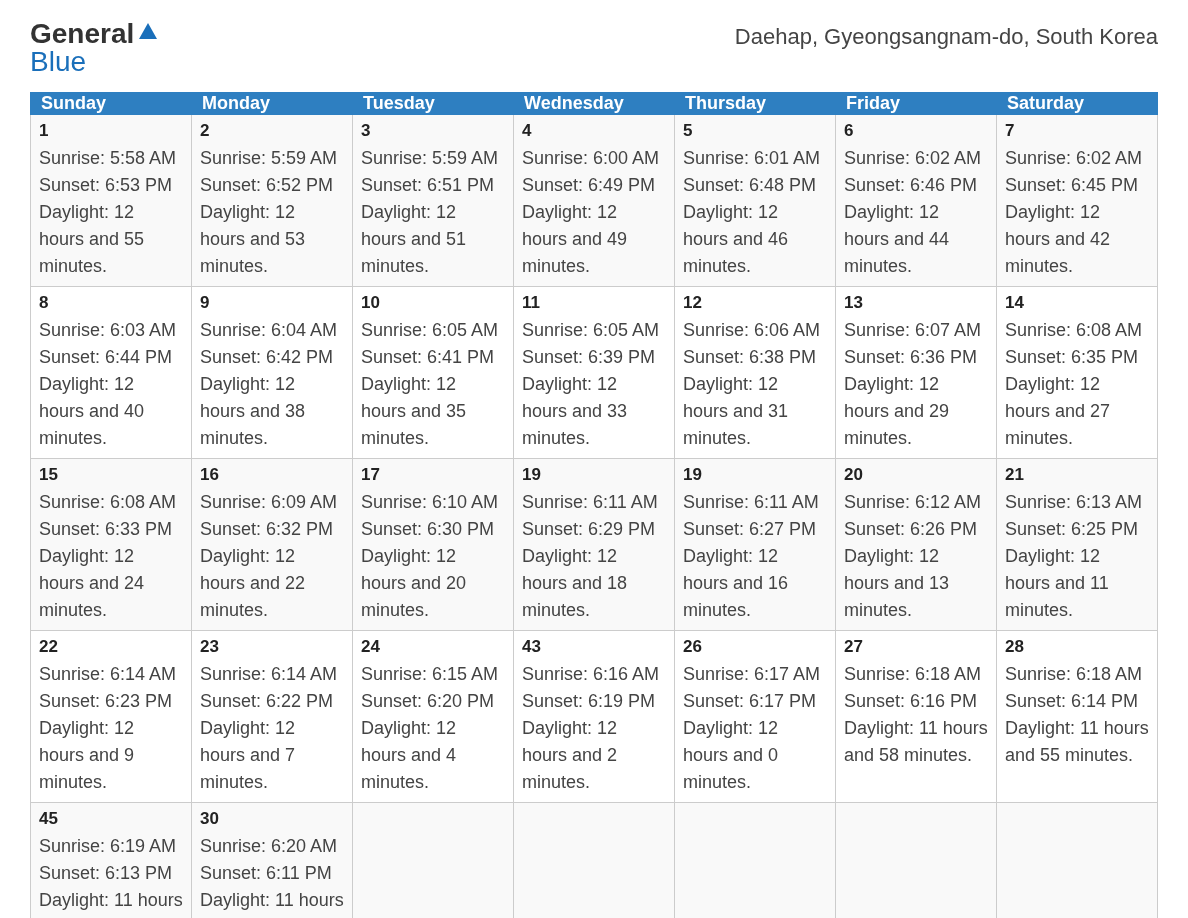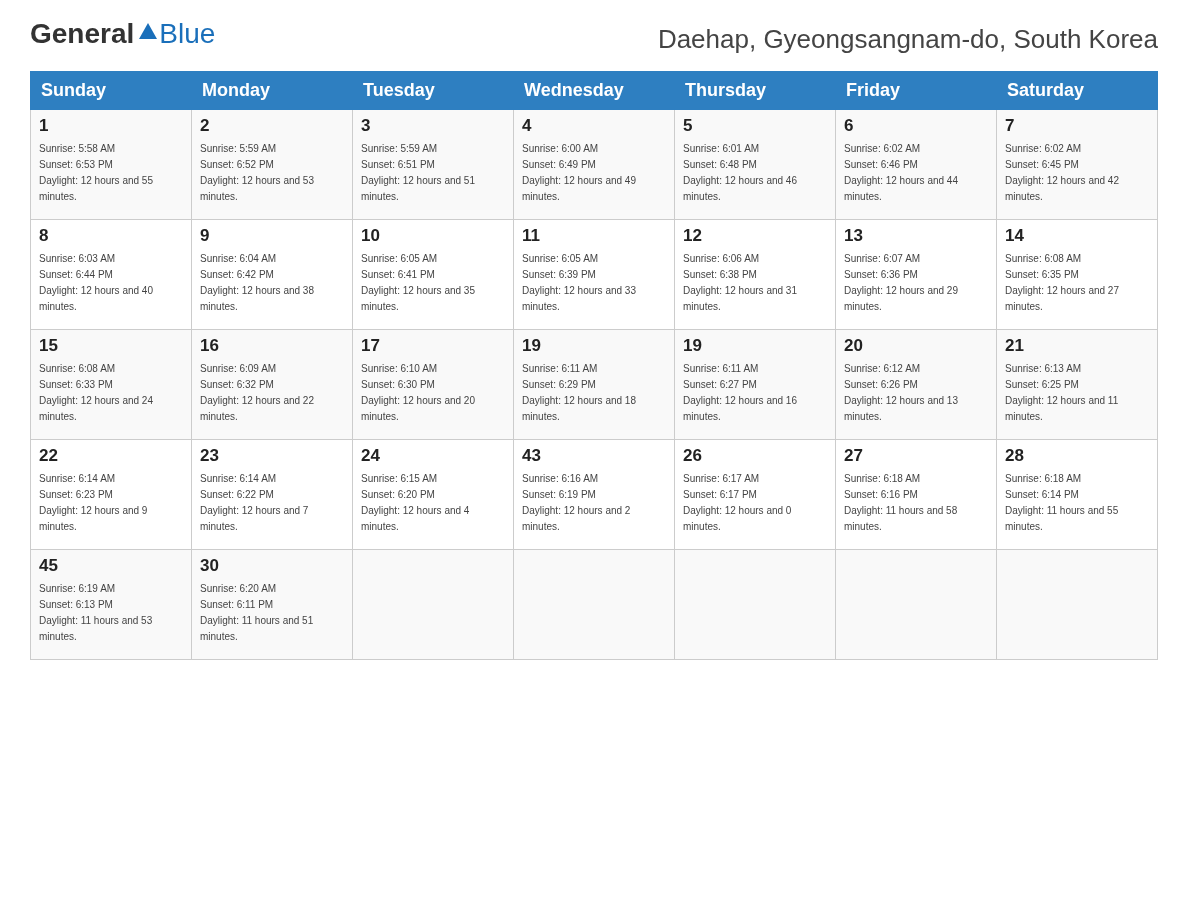--- a/index.html
+++ b/index.html
@@ -11,20 +11,21 @@
       min-height: 918px;
     }
     .header-area {
       display: flex;
       justify-content: space-between;
       align-items: flex-start;
       margin-bottom: 16px;
     }
     .logo {
       display: flex;
+      flex-direction: column;
       align-items: flex-start;
     }
     .logo-text-general {
       font-size: 28px;
       font-weight: bold;
       color: #333;
       line-height: 1;
     }
     .logo-text-blue {
       font-size: 28px;
@@ -39,56 +40,56 @@
     .title-area {
       text-align: right;
     }
     .calendar-title {
       font-size: 48px;
       font-weight: bold;
       color: #222;
       line-height: 1.1;
     }
     .calendar-subtitle {
-      font-size: 26px;
+      font-size: 22px;
       color: #444;
       margin-top: 4px;
     }
     .calendar-table {
       width: 100%;
       border-collapse: collapse;
       table-layout: fixed;
     }
     .calendar-table th {
       background-color: #2e7fc1;
       color: #fff;
       font-size: 18px;
       font-weight: 600;
-      padding: 8px 10px;
+      padding: 0 10px;
       text-align: left;
       border: 1px solid #2e7fc1;
     }
     .calendar-table td {
       vertical-align: top;
       padding: 6px 8px;
       border: 1px solid #ccc;
       font-size: 13px;
       color: #333;
       min-height: 100px;
       height: 110px;
     }
     .day-number {
       font-size: 17px;
       font-weight: 600;
       color: #222;
       display: block;
       margin-bottom: 4px;
     }
     .day-info {
-      font-size: 10px;
+      font-size: 18px;
       color: #444;
       line-height: 1.5;
     }
     .empty-cell {
       background: #fff;
       border: 1px solid #ccc;
     }
     tr:nth-child(odd) td {
       background-color: #f9f9f9;
     }

